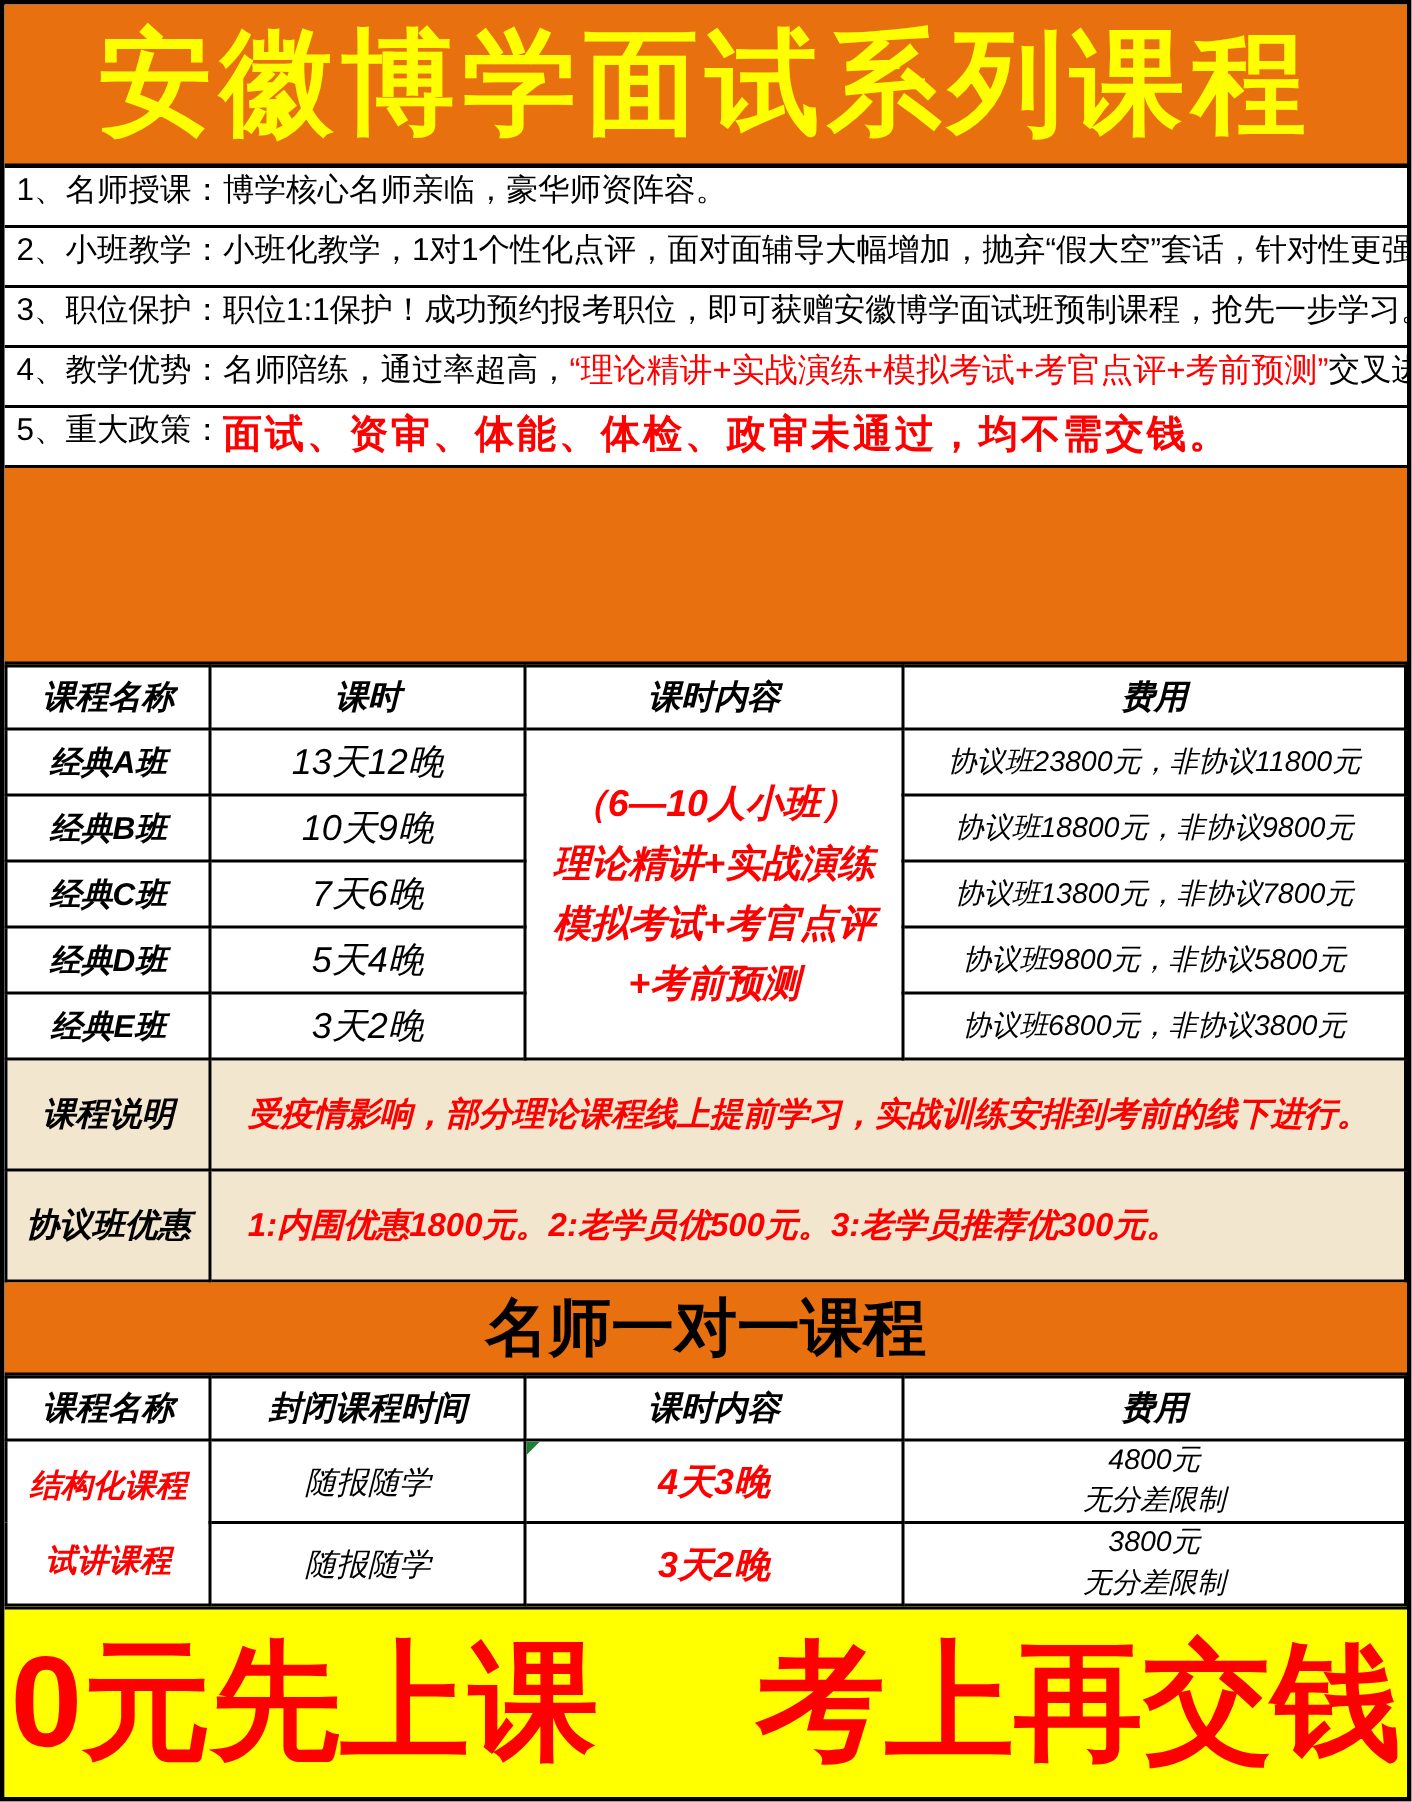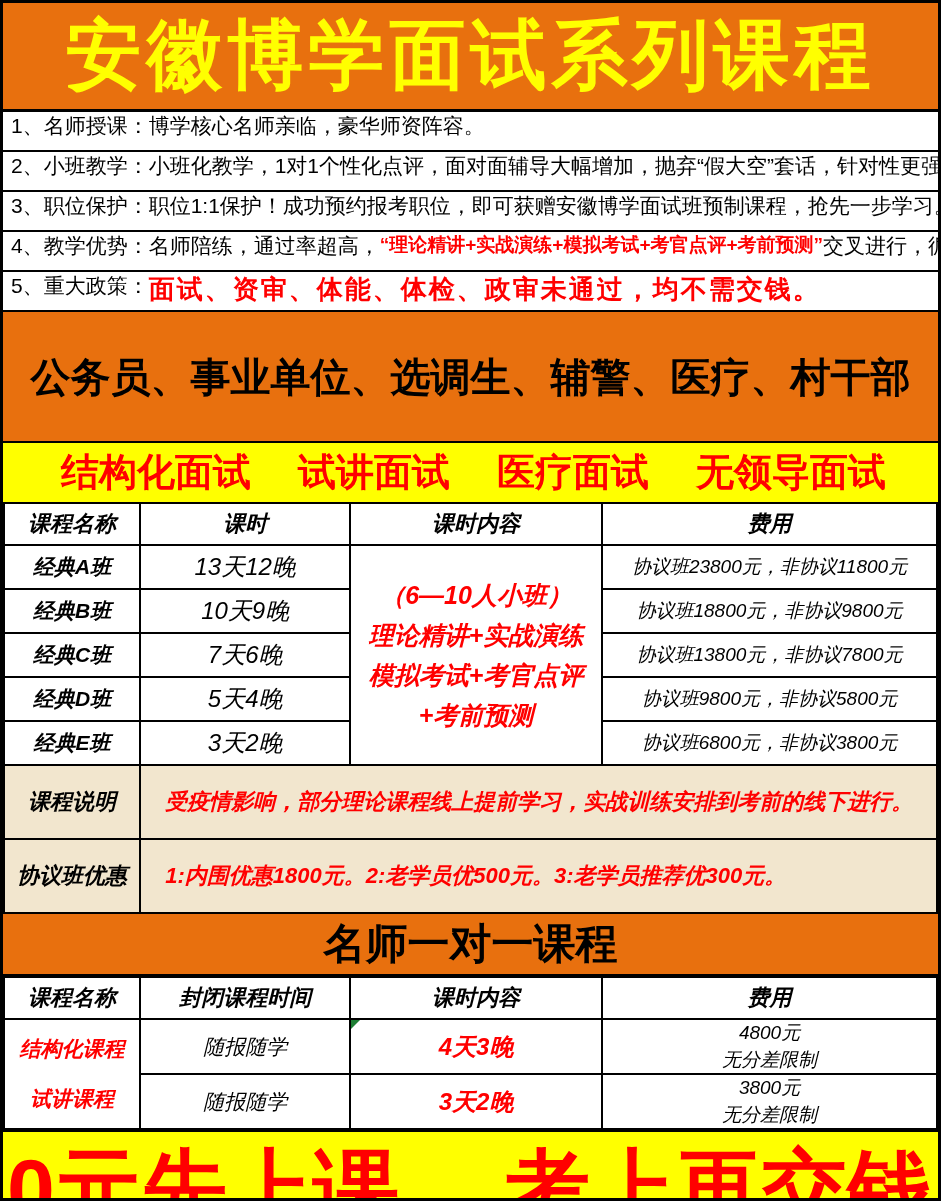--- a/index.html
+++ b/index.html
@@ -22,21 +22,21 @@
     font-family:"DejaVu Serif","Liberation Serif",serif;
     font-size:76px;font-weight:bold;color:var(--yellow);
     letter-spacing:5px;white-space:nowrap;
   }
   
   .notice-row{
     height:40px;flex:0 0 auto;border-bottom:2px solid var(--black);
     display:flex;align-items:flex-start;padding-left:8px;
     font-size:21px;color:var(--black);white-space:nowrap;overflow:hidden;
   }
-  .notice-row .red4{color:var(--red);font-weight:bold;font-size:19px;}
+  .notice-row .red4{color:var(--red);font-weight:normal;font-size:22px;}
   .notice-row .red5{color:var(--red);font-weight:bold;font-size:26px;letter-spacing:2px;}
   
   .categories{
     height:131px;flex:0 0 auto;background:var(--orange);
     border-bottom:2px solid var(--black);
     display:flex;flex-direction:column;justify-content:center;align-items:center;
     font-size:40px;font-weight:bold;color:var(--black);line-height:1.45;
     text-align:center;white-space:nowrap;
   }
   
@@ -120,29 +120,22 @@
       <span>交叉进行，循序渐进。</span>
     </div>
     <div class="notice-row">
       <span>5、重大政策：</span>
       <span class="red5">面试、资审、体能、体检、政审未通过，均不需交钱。</span>
       <span></span>
     </div>
   </section>
 
   <section class="categories">
-    <div>公务员、事业单位、选调生、辅警、医疗、村干部</div>
   </section>
 
-  <section class="interview-types">
-    <span>结构化面试</span>
-    <span>试讲面试</span>
-    <span>医疗面试</span>
-    <span>无领导面试</span>
-  </section>
 
   <table>
     <colgroup>
       <col style="width:14.6%">
         <col style="width:22.5%">
         <col style="width:27.0%">
         <col style="width:35.9%">
     </colgroup>
     <tbody>
         <tr class="t1-head">

